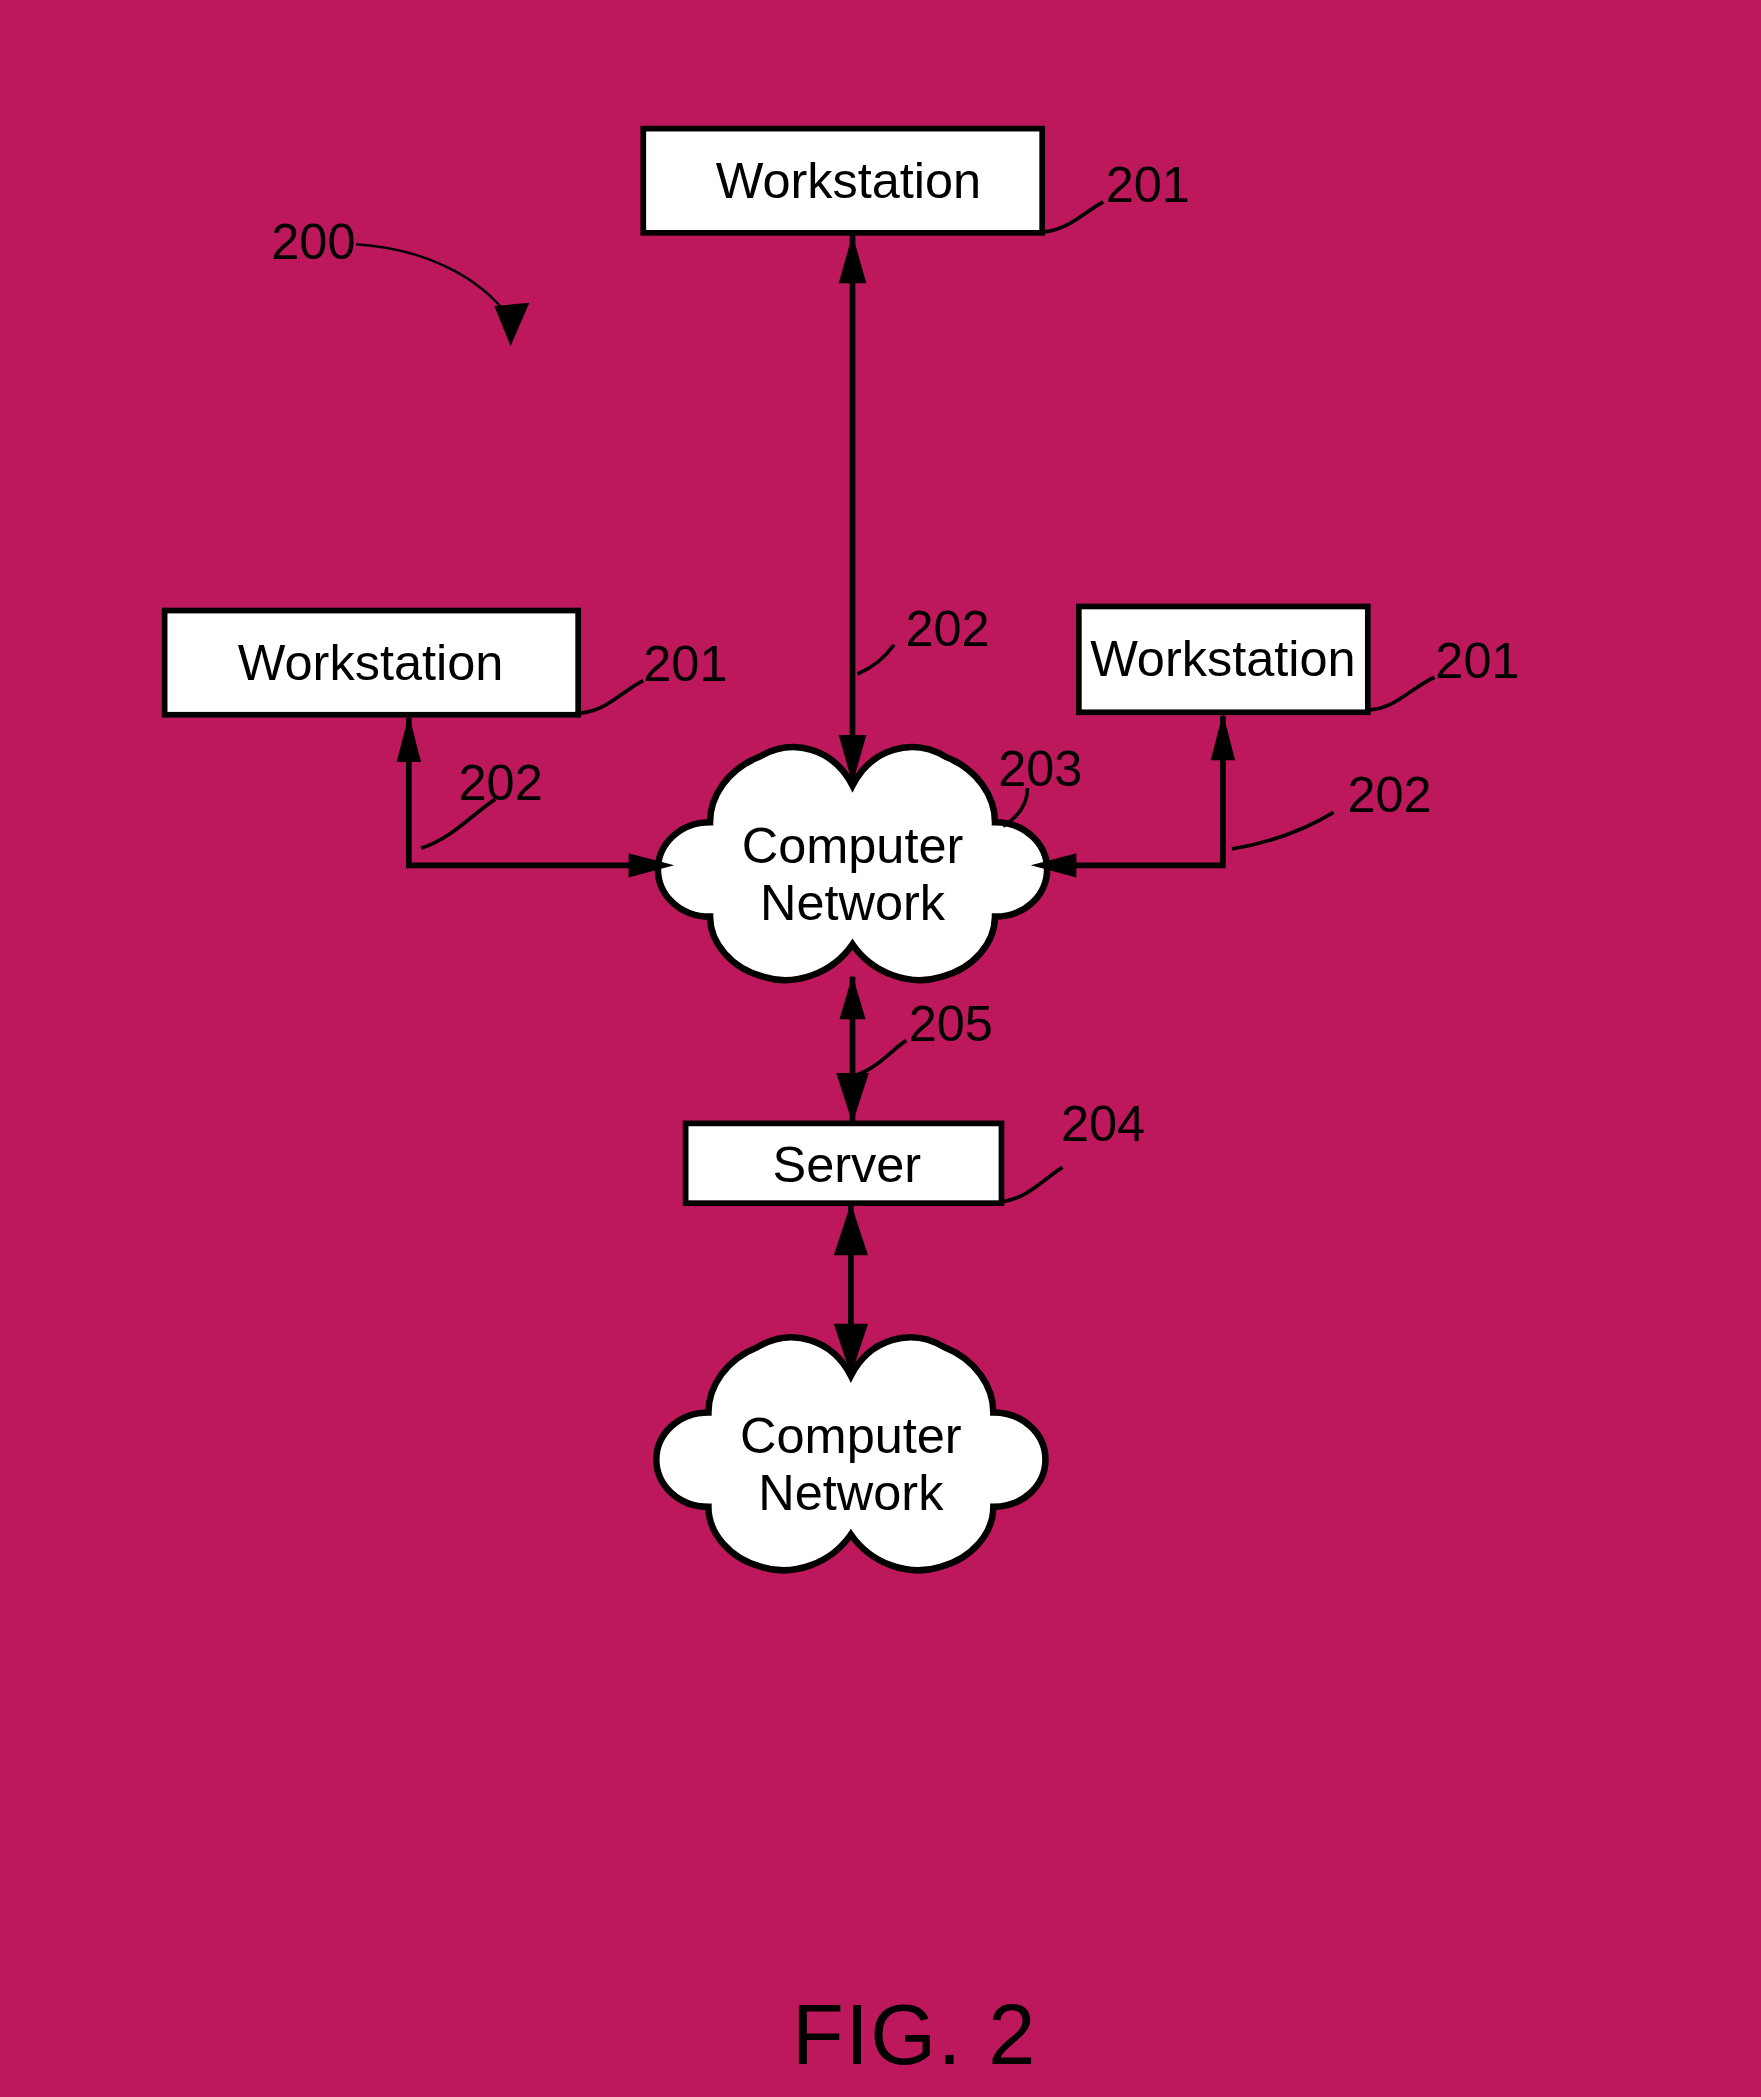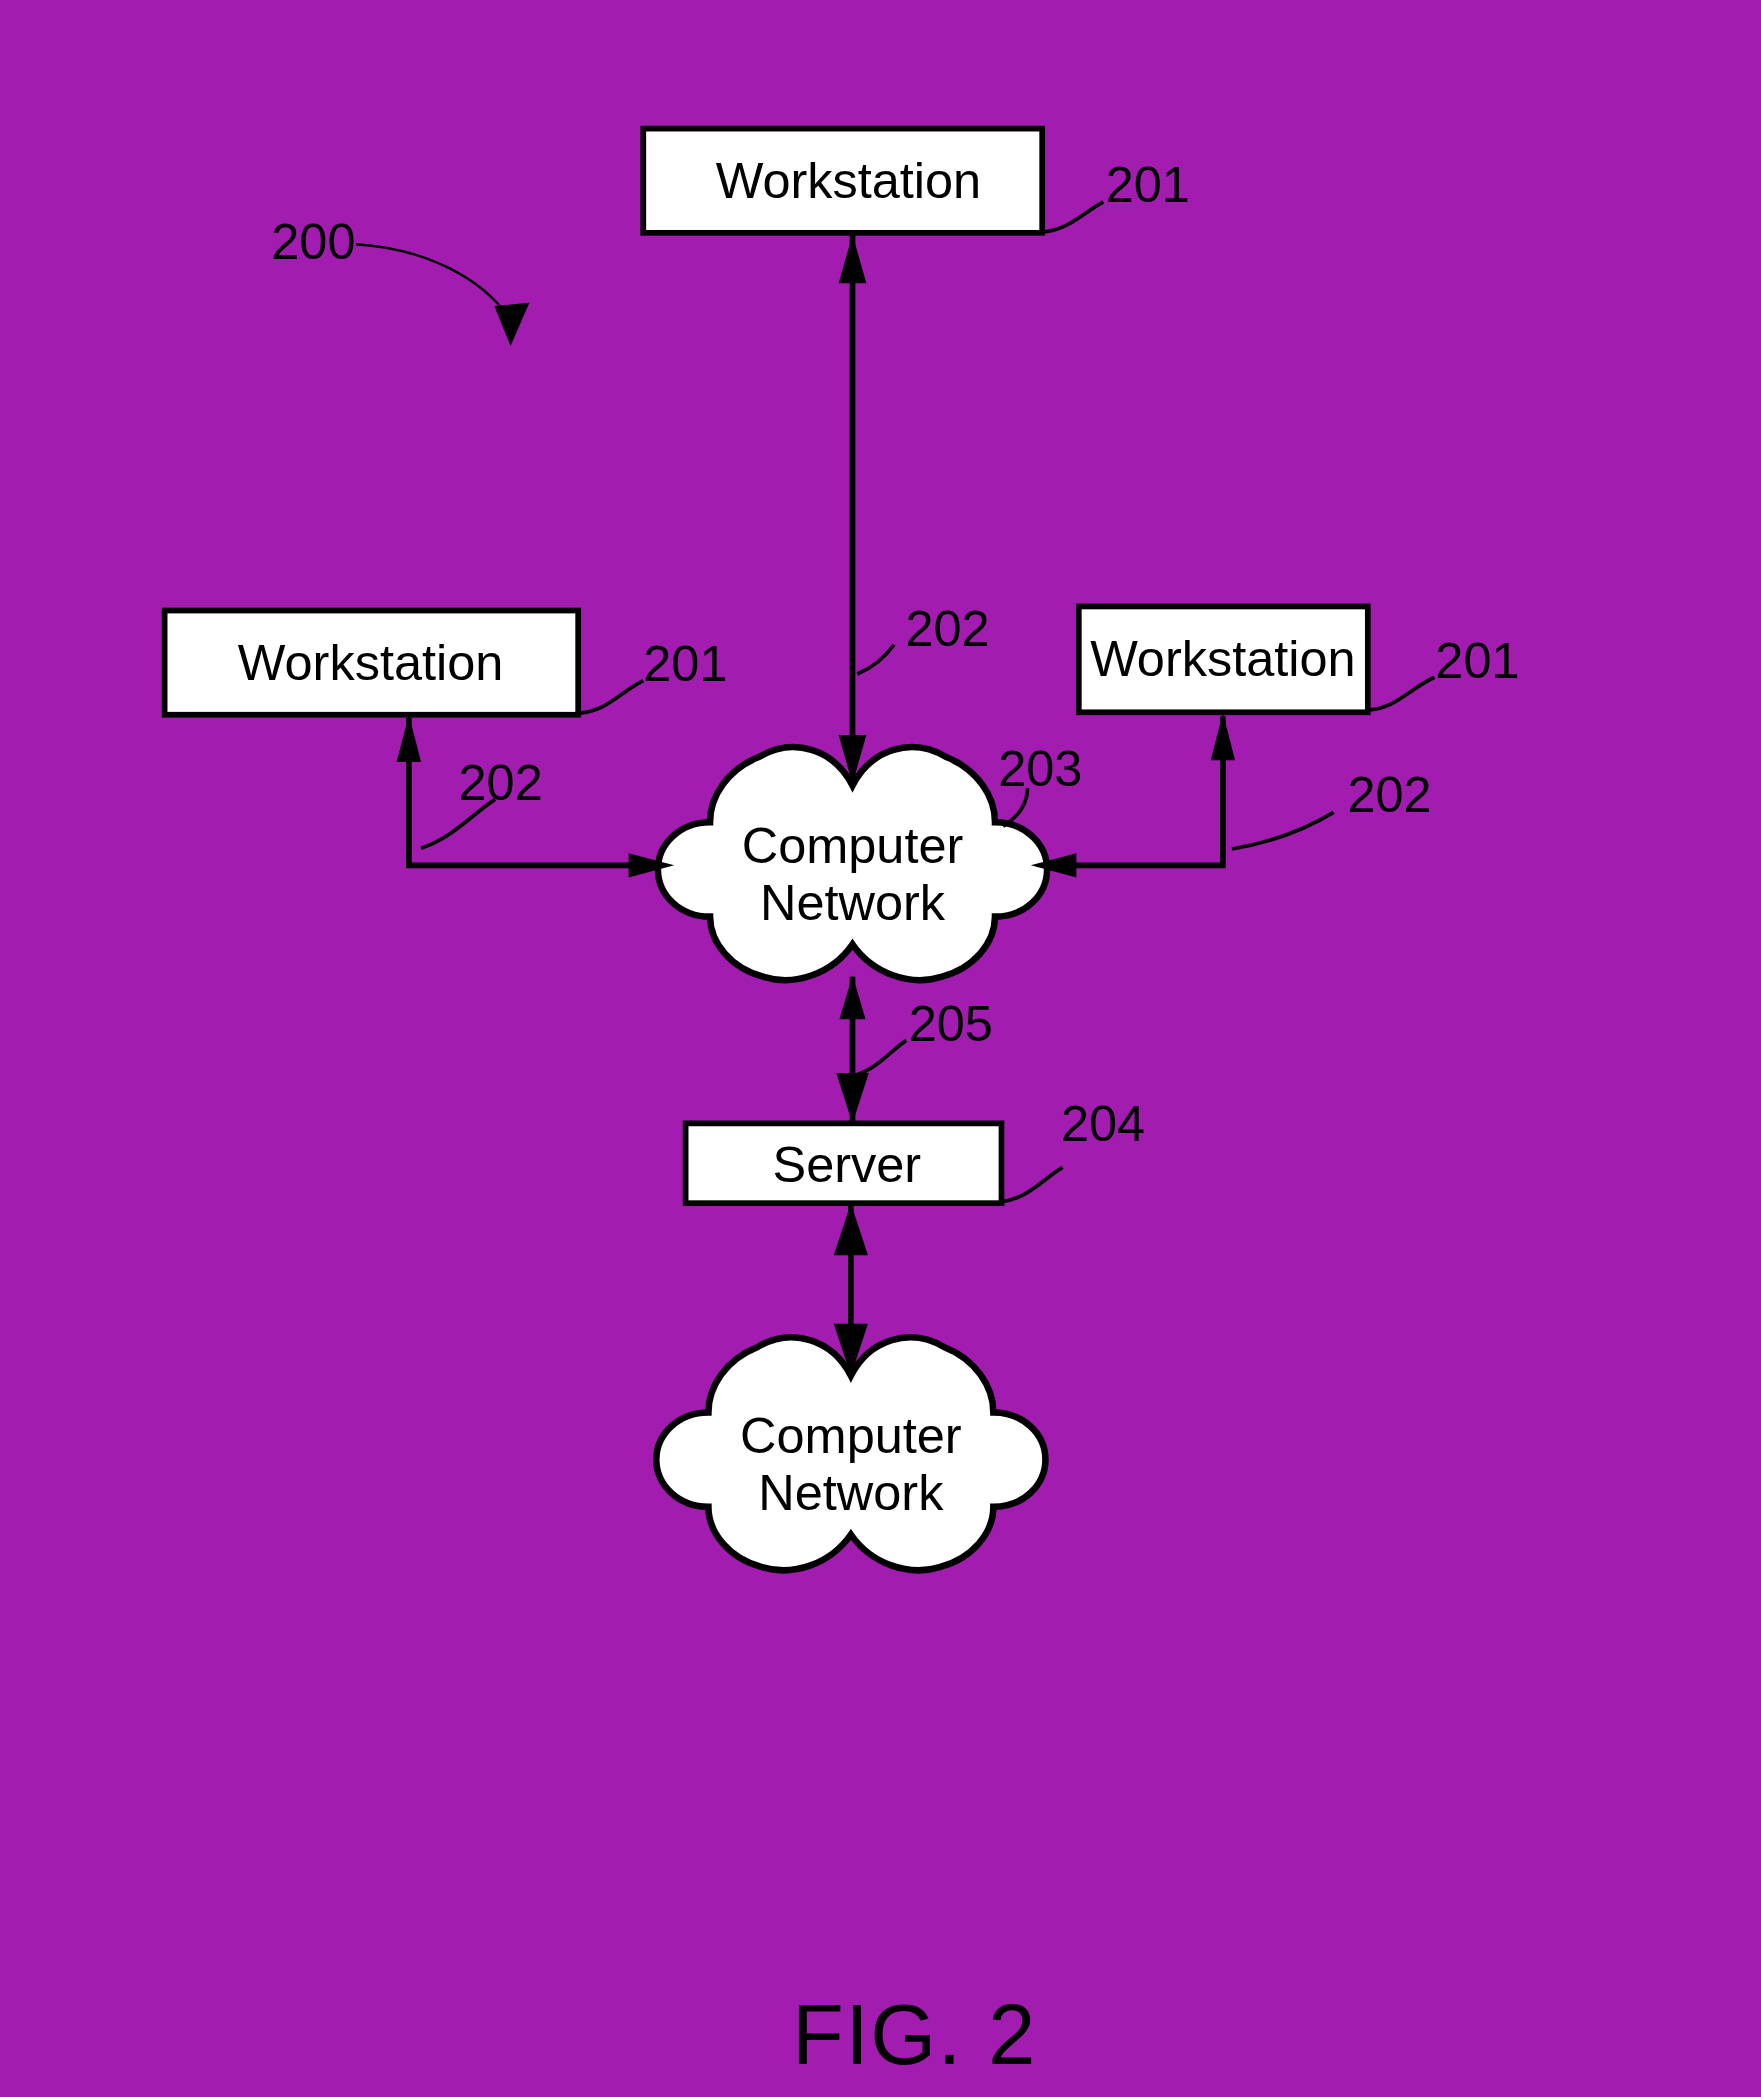--- a/index.html
+++ b/index.html
@@ -8,21 +8,21 @@
     background: #ffffff;
   }
   body {
     font-family: "Liberation Sans", sans-serif;
     color: #000000;
   }
   #page {
     position: relative;
     width: 1762px;
     height: 2097px;
-    background: #a21caf;
+    background: #be185d;
     overflow: hidden;
   }
   #diagram-svg {
     position: absolute;
     left: 0;
     top: 0;
     width: 1762px;
     height: 2097px;
   }
   .node-label {

